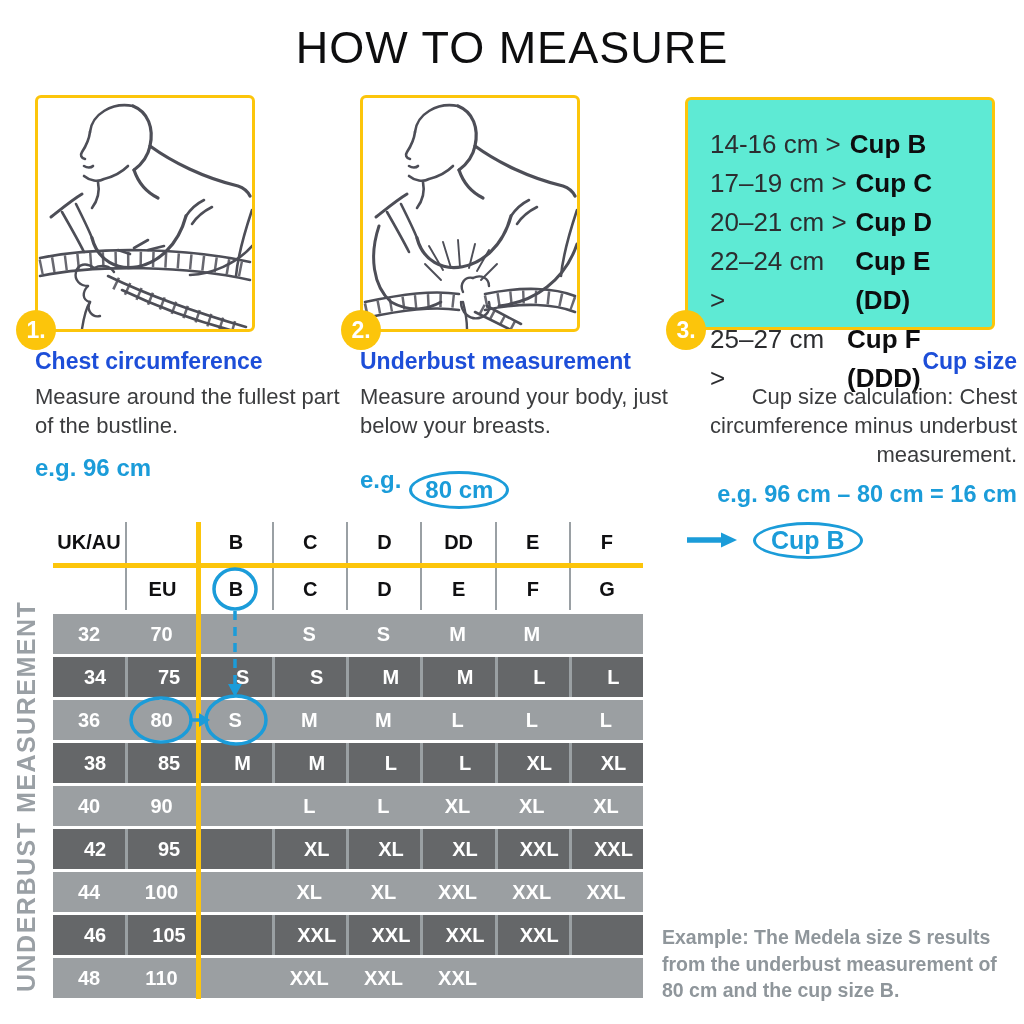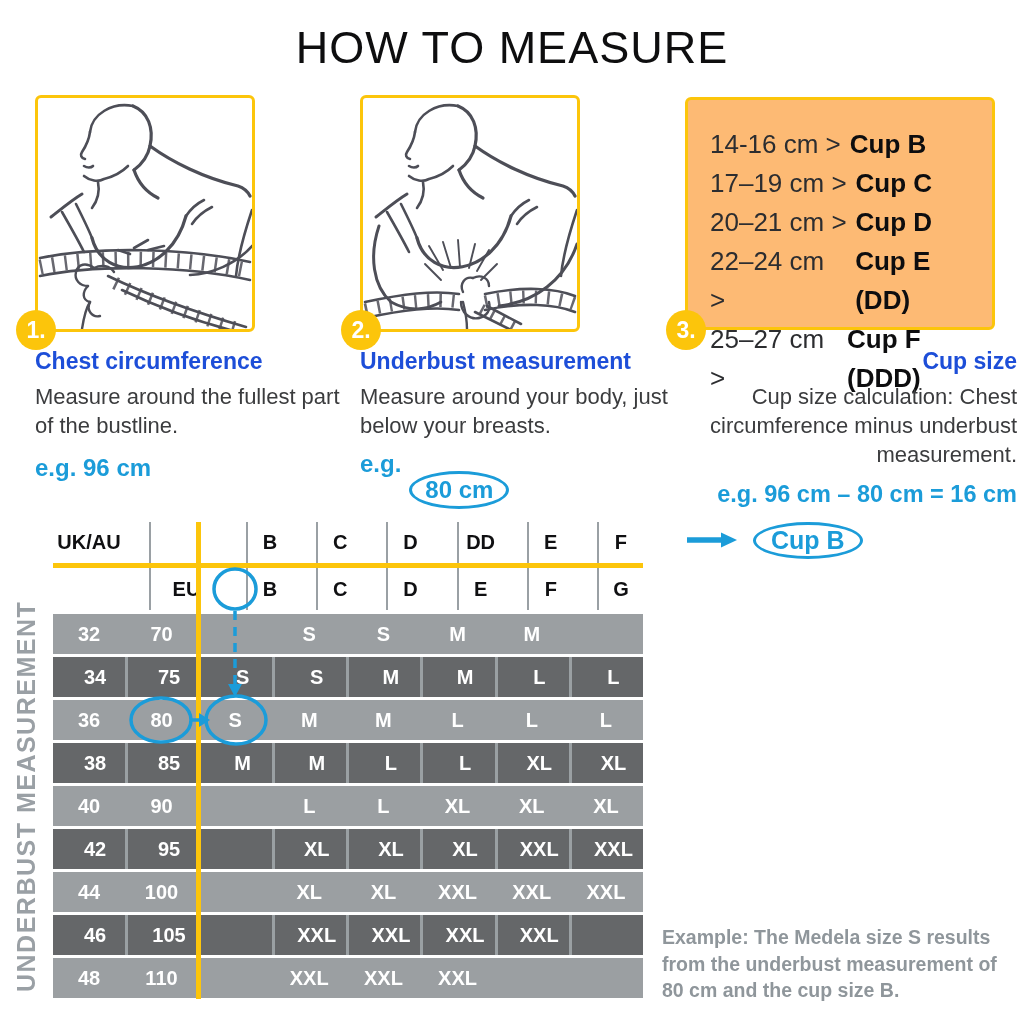--- a/index.html
+++ b/index.html
@@ -10,38 +10,38 @@
     --sep:#9aa0a3; --gray_text:#8f969b; --side_label:#9aa0a5; --line:#4d4e57;
   }
   .abs{position:absolute;}
   .page-title{left:0;top:22px;width:1024px;text-align:center;font-size:45px;font-weight:normal;
     letter-spacing:1px;color:#0e0e0f;}
   .illus-box{width:220px;height:237px;border:3px solid var(--yellow);border-radius:6px;
     background:#fff;box-sizing:border-box;overflow:hidden;}
   .badge{width:40px;height:40px;border-radius:50%;background:var(--yellow);color:#fff;
     font-weight:bold;font-size:23px;display:flex;align-items:center;justify-content:center;z-index:3;}
   .cupbox{left:685px;top:97px;width:310px;height:233px;border:3px solid var(--yellow);
-    border-radius:6px;box-sizing:border-box;padding:25px 0 0 22px;background:#fdba74;}
+    border-radius:6px;box-sizing:border-box;padding:25px 0 0 22px;background:#5eead4;}
   .cup-line{font-size:26px;line-height:39px;color:#2c2d30;display:flex;align-items:baseline;}
   .cup-line .cup{font-weight:bold;color:#0d0d0f;margin-left:9px;}
   .step{width:310px;}
   .step-heading{font-size:23px;font-weight:bold;color:#1d4ed8;line-height:28px;}
   .step-body{font-size:22px;color:#3b3c3e;line-height:29px;margin-top:7px;}
   .eg{color:var(--blue);font-weight:bold;font-size:24px;margin-top:14px;}
-  .eg-row{display:flex;margin-top:10px;}
+  .eg-row{display:flex;align-items:center;margin-top:10px;}
   .blue-ellipse{display:inline-flex;align-items:center;justify-content:center;
     border:3px solid var(--blue);border-radius:50%;padding:2px 13px;margin-left:8px;
     color:var(--blue);font-weight:bold;font-size:24px;margin-top:21px;}
   .result-row{display:flex;align-items:center;margin-top:10px;height:44px;}
   .result-ellipse{display:inline-flex;align-items:center;justify-content:center;
     border:3px solid var(--blue);border-radius:50%;padding:1px 15px;
     color:var(--blue);font-weight:bold;font-size:25px;}
   
   #size-table{left:53px;top:522px;width:590px;}
-  .thead-row{display:grid;grid-template-columns:72px 73px repeat(6,1fr);gap:24px;}
+  .thead-row{display:grid;grid-template-columns:72px 73px repeat(6,1fr);}
   .th{height:41px;display:flex;align-items:center;justify-content:center;
     font-weight:bold;font-size:20px;color:#101012;box-sizing:border-box;}
   .th.sep{border-left:2px solid #9aa0a4;}
   .yellow-hline{width:590px;height:5px;background:var(--yellow);}
   .trow{display:grid;grid-template-columns:72px 73px repeat(6,1fr);margin-top:3px;}
   .td{height:40px;display:flex;align-items:center;justify-content:center;
     font-weight:bold;font-size:20px;color:#fff;box-sizing:border-box;}
   .trow.light .td{background:var(--row_light);}
   .trow.dark .td{background:var(--row_dark);border-left:3px solid var(--sep);padding-left:12px;}
   .trow.dark .td:first-child{border-left:none;}

